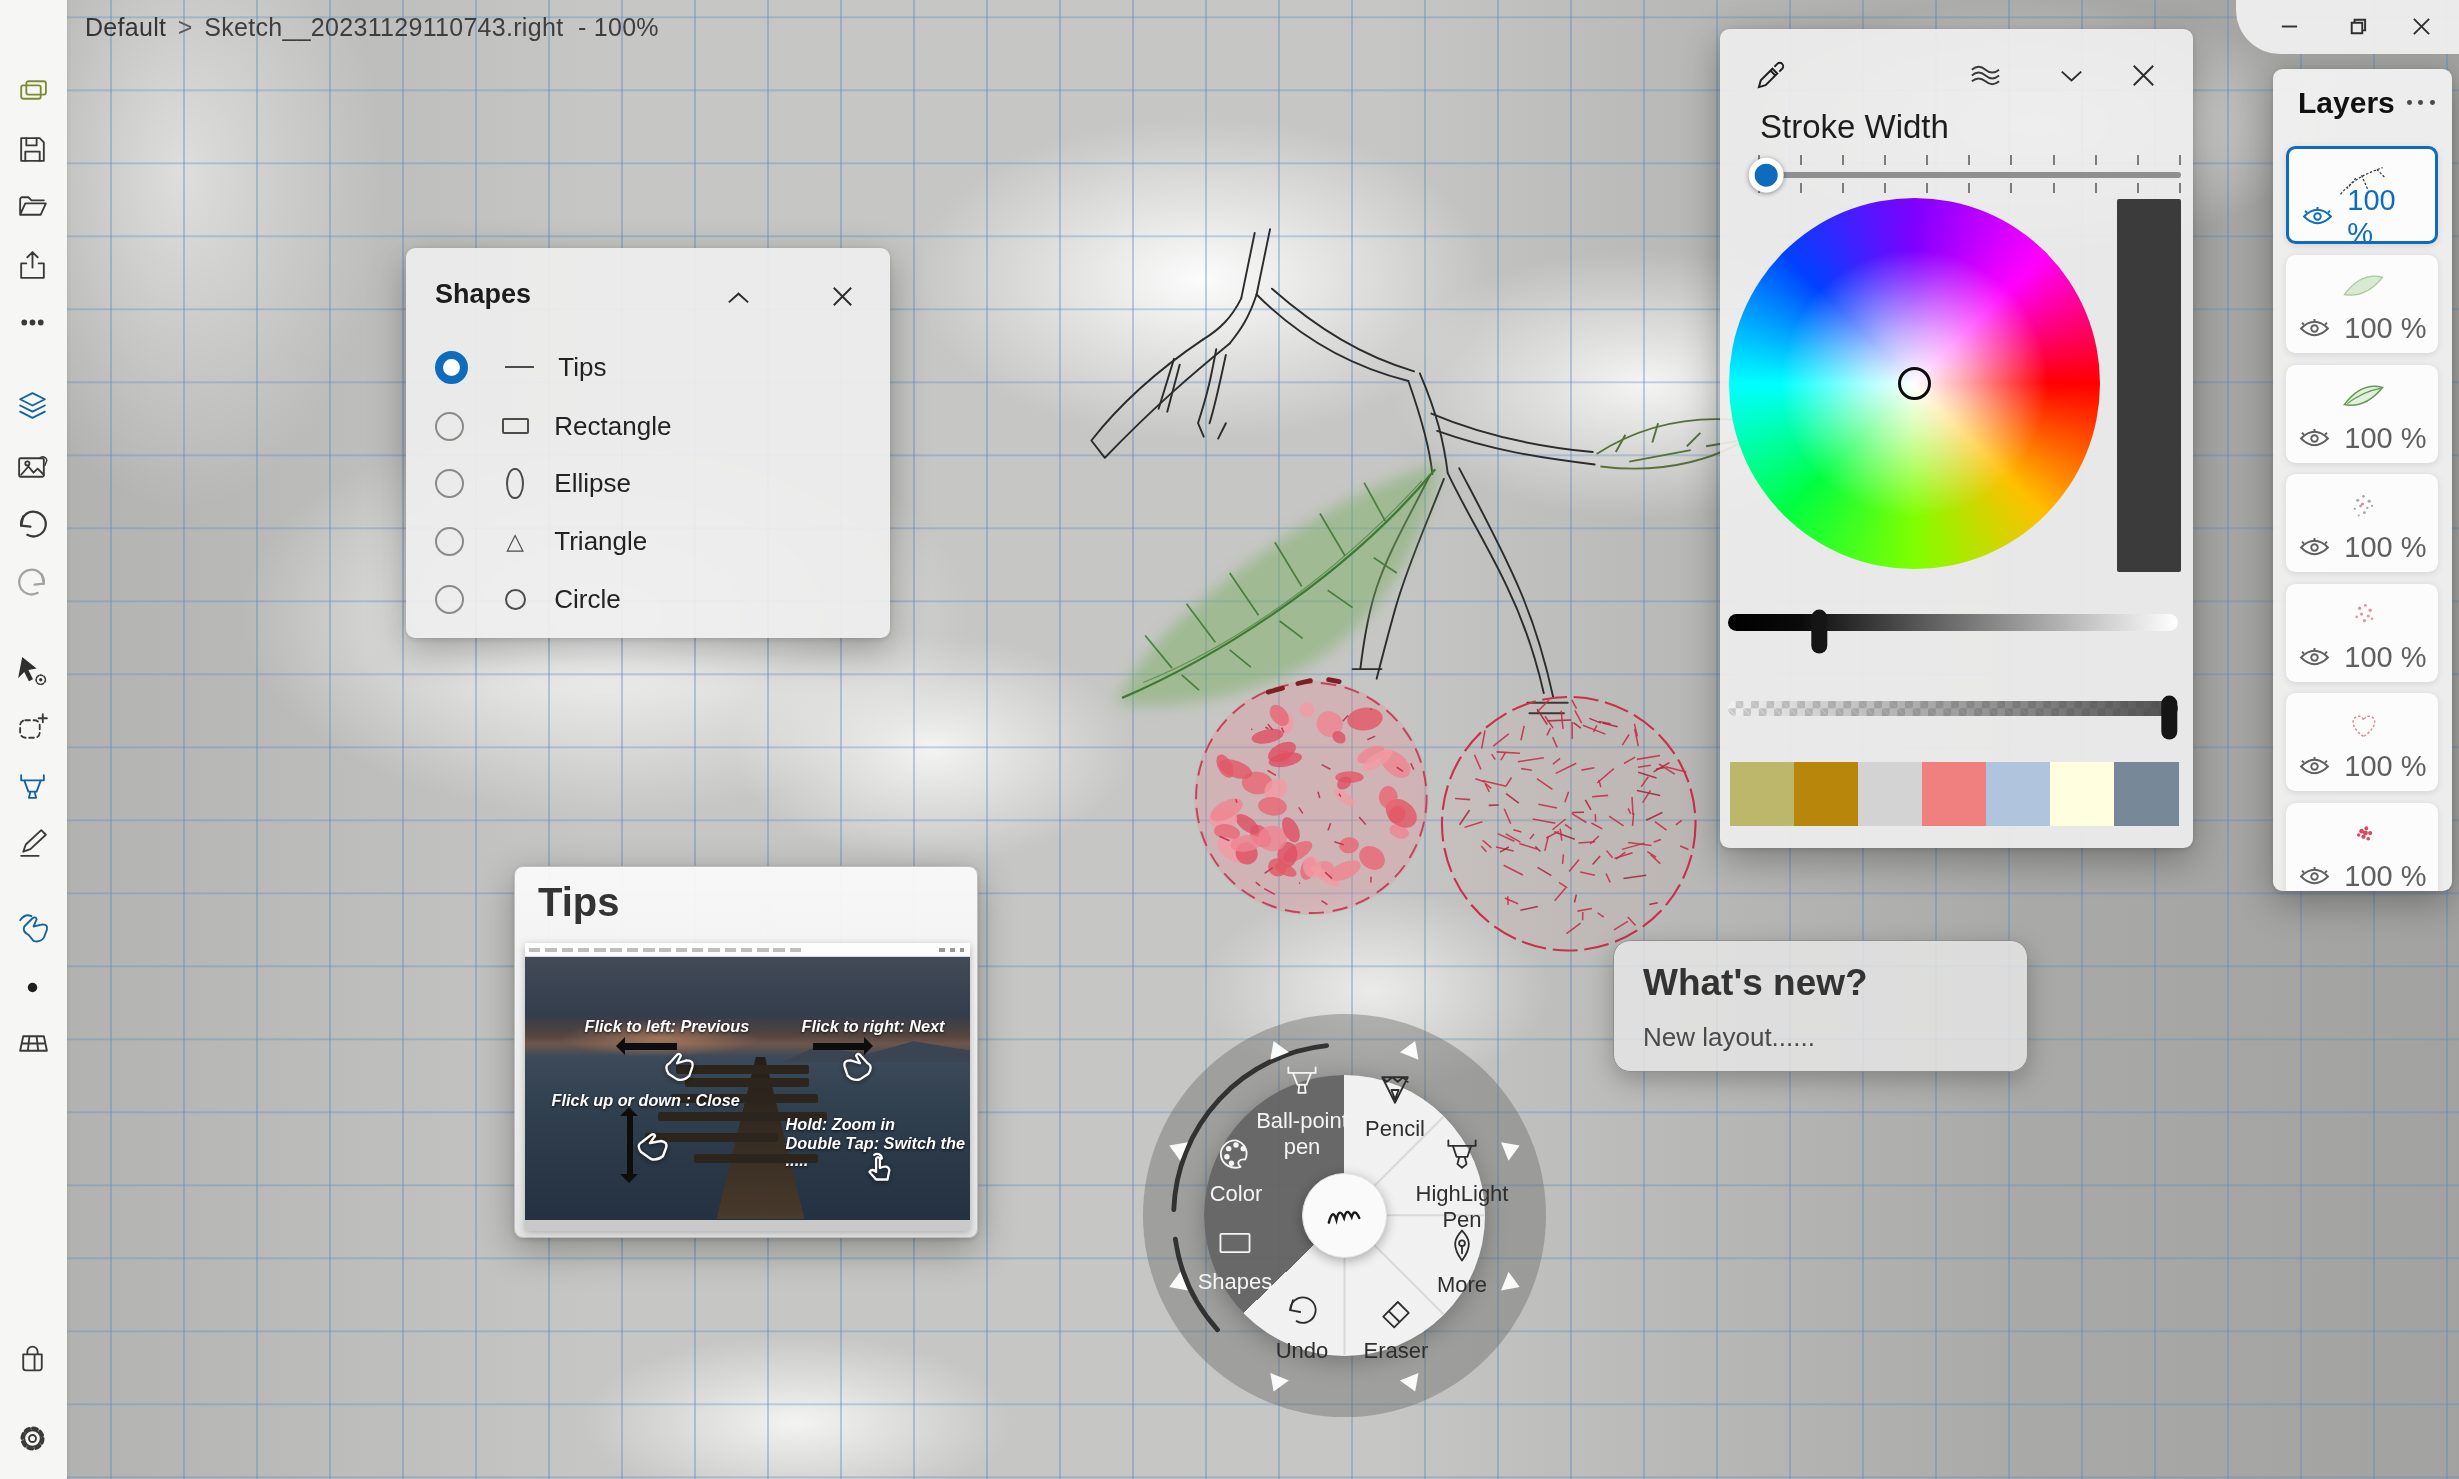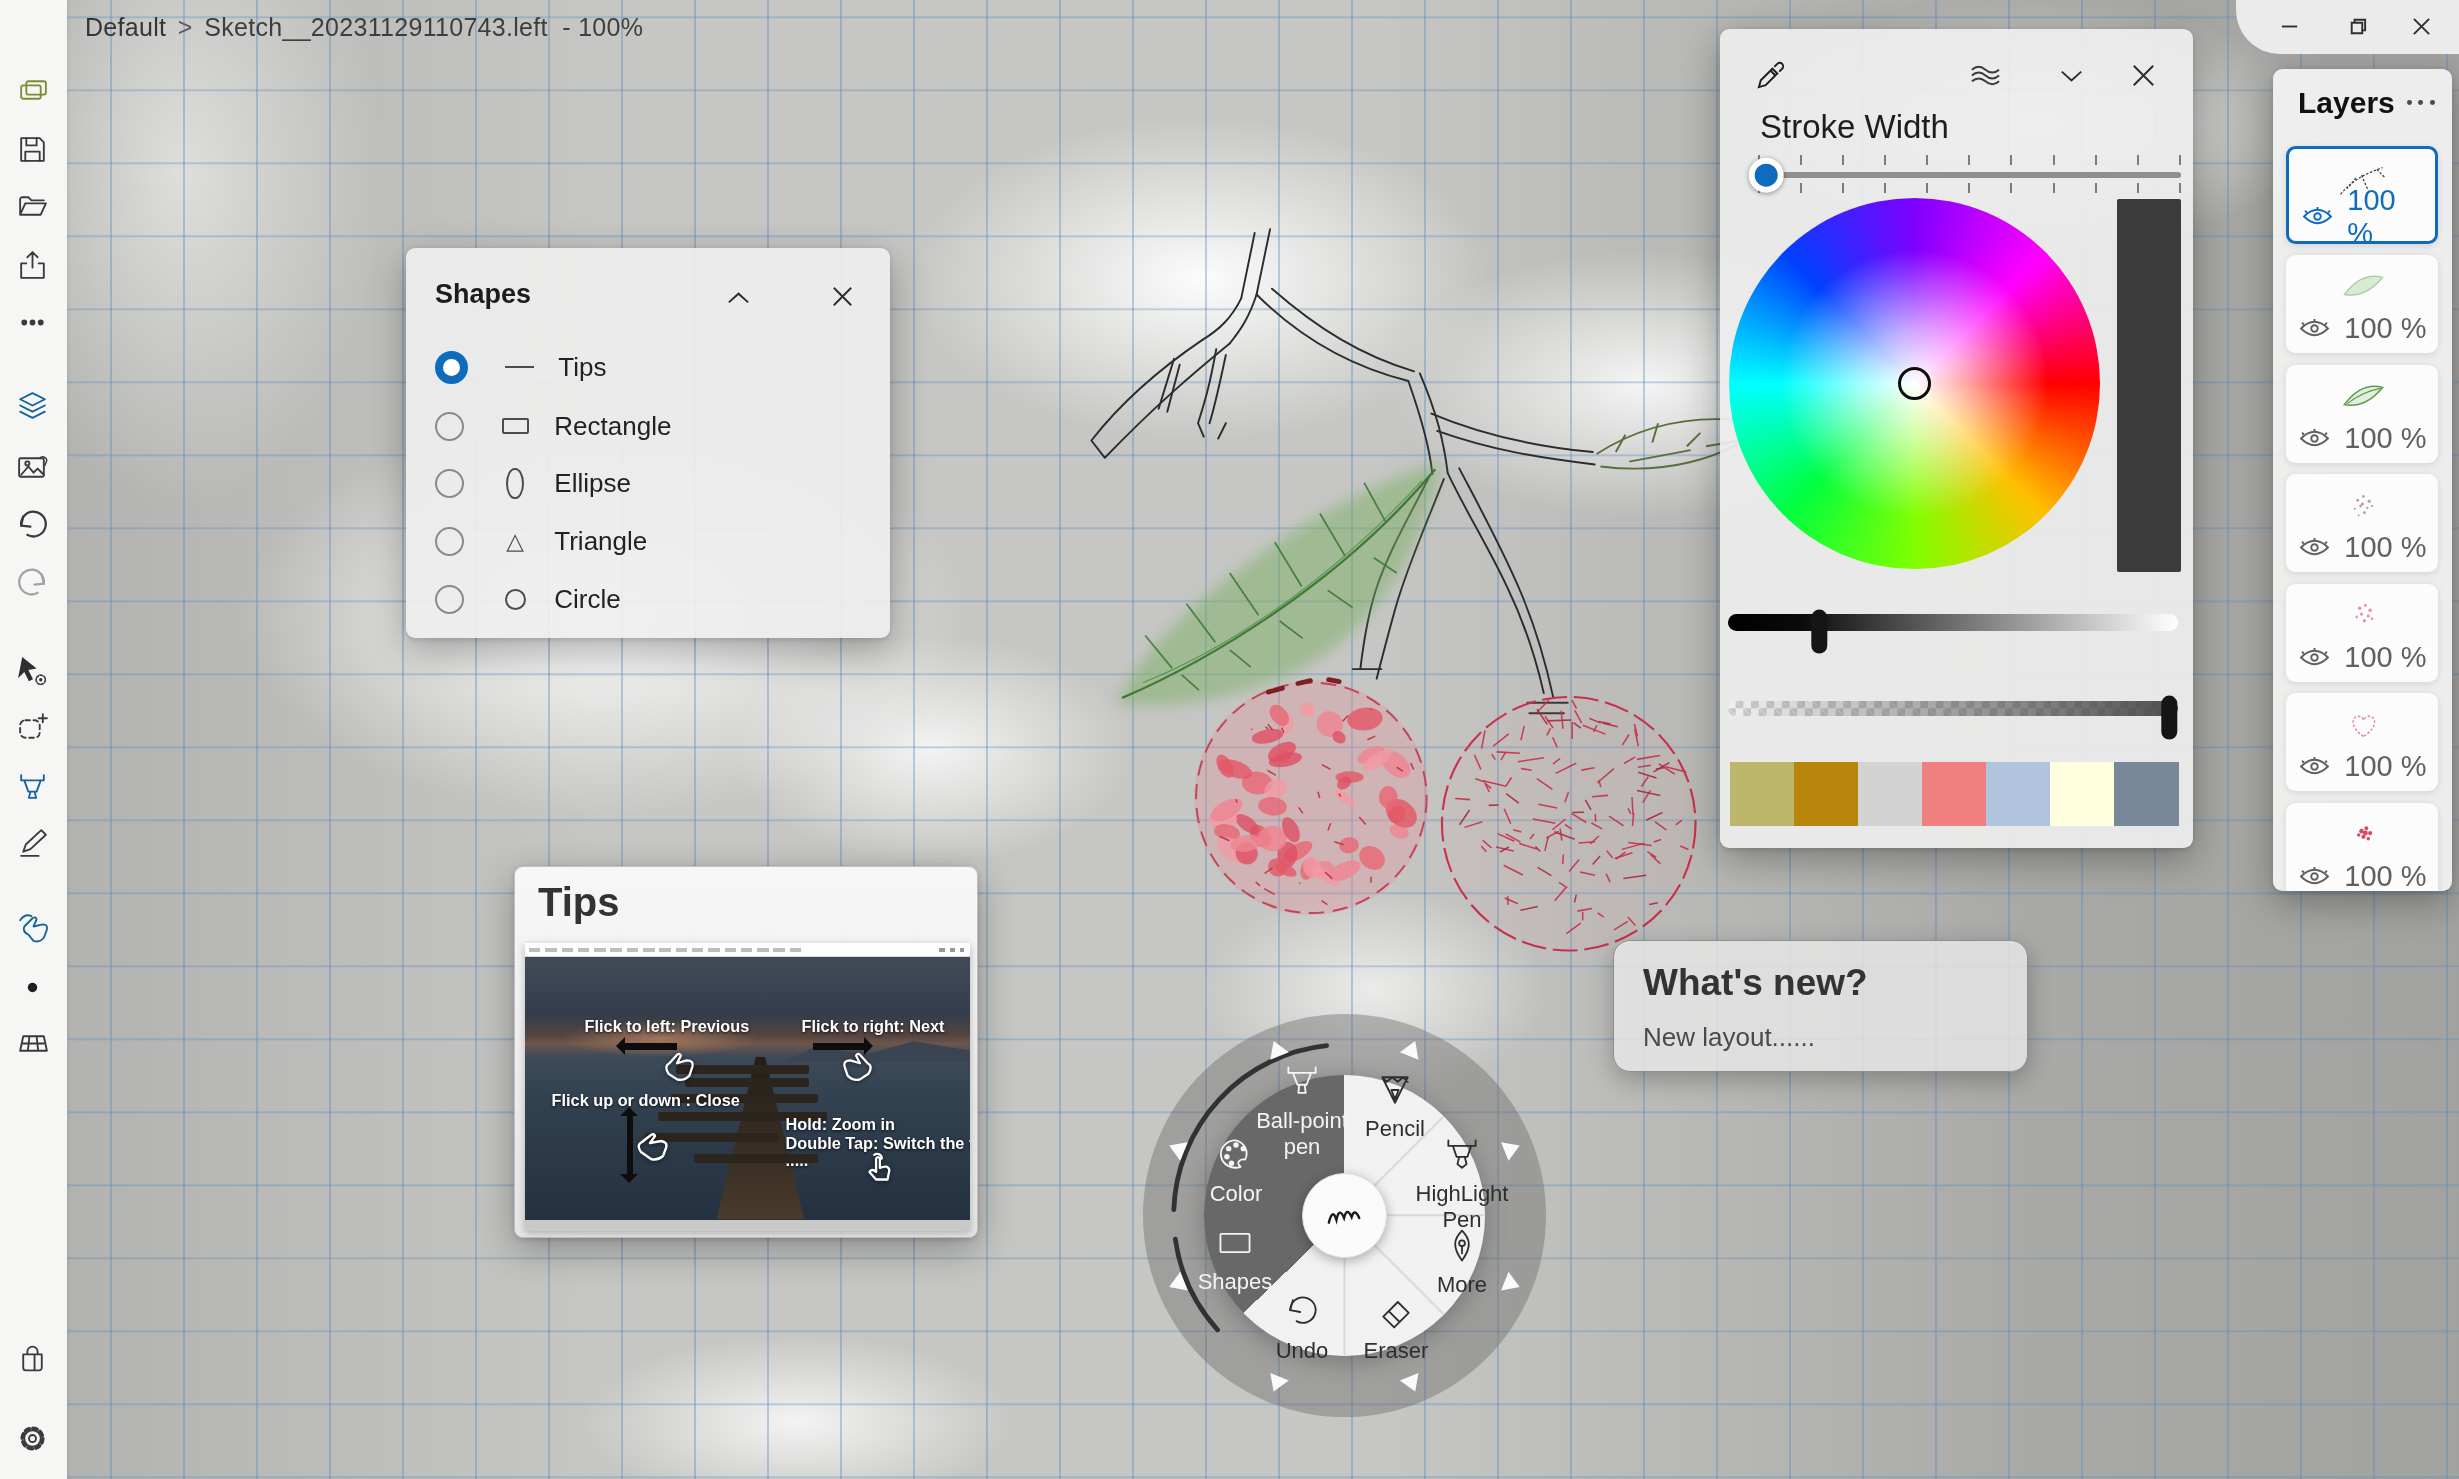--- a/index.html
+++ b/index.html
@@ -148,21 +148,21 @@
       #3c4a59 38%,#324150 55%,#2a3847 78%,#243140 100%); }
   #ms-photo .glow { position:absolute; left:8%; top:24%; width:45%; height:14%;
     background:radial-gradient(ellipse, rgba(214,150,110,.55), rgba(214,150,110,0) 70%); }
   #ms-photo .mount { position:absolute; right:0; top:30%; width:42%; height:10%;
     background:#3a4452; clip-path:polygon(0 100%,18% 40%,45% 70%,70% 20%,100% 55%,100% 100%); }
   #pier { position:absolute; left:40%; top:38%; width:26%; height:62%;
     background:linear-gradient(180deg,#241e18,#483a2c);
     clip-path:polygon(46% 0,54% 0,88% 100%,12% 100%); }
   .plank { position:absolute; background:#2c251d; height:3.5%; border-radius:1.9px; }
   .ms-txt { position:absolute; color:#fff; font-size:16.3px; font-weight:bold;
-    text-shadow:0 1px 2.9px rgba(0,0,0,.8); white-space:nowrap; }
+    text-shadow:0 1px 2.9px rgba(0,0,0,.8); white-space:nowrap;font-style:italic; }
   .flick-arrow { position:absolute; height:6.7px; background:#0d0d0d; }
   .flick-arrow:before { content:""; position:absolute; top:-6.7px; border:9.6px solid transparent; }
   .flick-arrow.left:before  { left:-15.4px; border-right-color:#0d0d0d; }
   .flick-arrow.right:before { right:-15.4px; border-left-color:#0d0d0d; }
   #varrow { position:absolute; width:6.7px; background:#0d0d0d; }
   #varrow:before, #varrow:after { content:""; position:absolute; left:-6.7px; border:9.6px solid transparent; }
   #varrow:before { top:-15.4px; border-bottom-color:#0d0d0d; }
   #varrow:after  { bottom:-15.4px; border-top-color:#0d0d0d; }
   .hand { position:absolute; }
   .hand svg { fill:none; stroke:#fff; stroke-width:2.4; stroke-linecap:round; stroke-linejoin:round;
@@ -443,21 +443,21 @@
   </svg>
 </div>
 
 <div id="titlebar">
   <div id="hamburger">
       <div></div>
       <div></div>
       <div></div>
     </div>
   <div id="title-text">
-    <span class="crumb">Default</span><span class="sep">&gt;</span><span>Sketch__20231129110743.left</span>&nbsp;&nbsp;<span>-  100%</span>
+    <span class="crumb">Default</span><span class="sep">&gt;</span><span>Sketch__20231129110743.right</span>&nbsp;&nbsp;<span>-  100%</span>
   </div>
 </div>
 <div id="win-plate">
   <div class="win-btn" style="left:32px">
     <svg width="21" height="21" viewBox="0 0 22 22">
         <path d="M3,11 h16"></path>
       </svg>
     </div>
   <div class="win-btn" style="left:99px">
     <svg width="23" height="23" viewBox="0 0 24 24">

